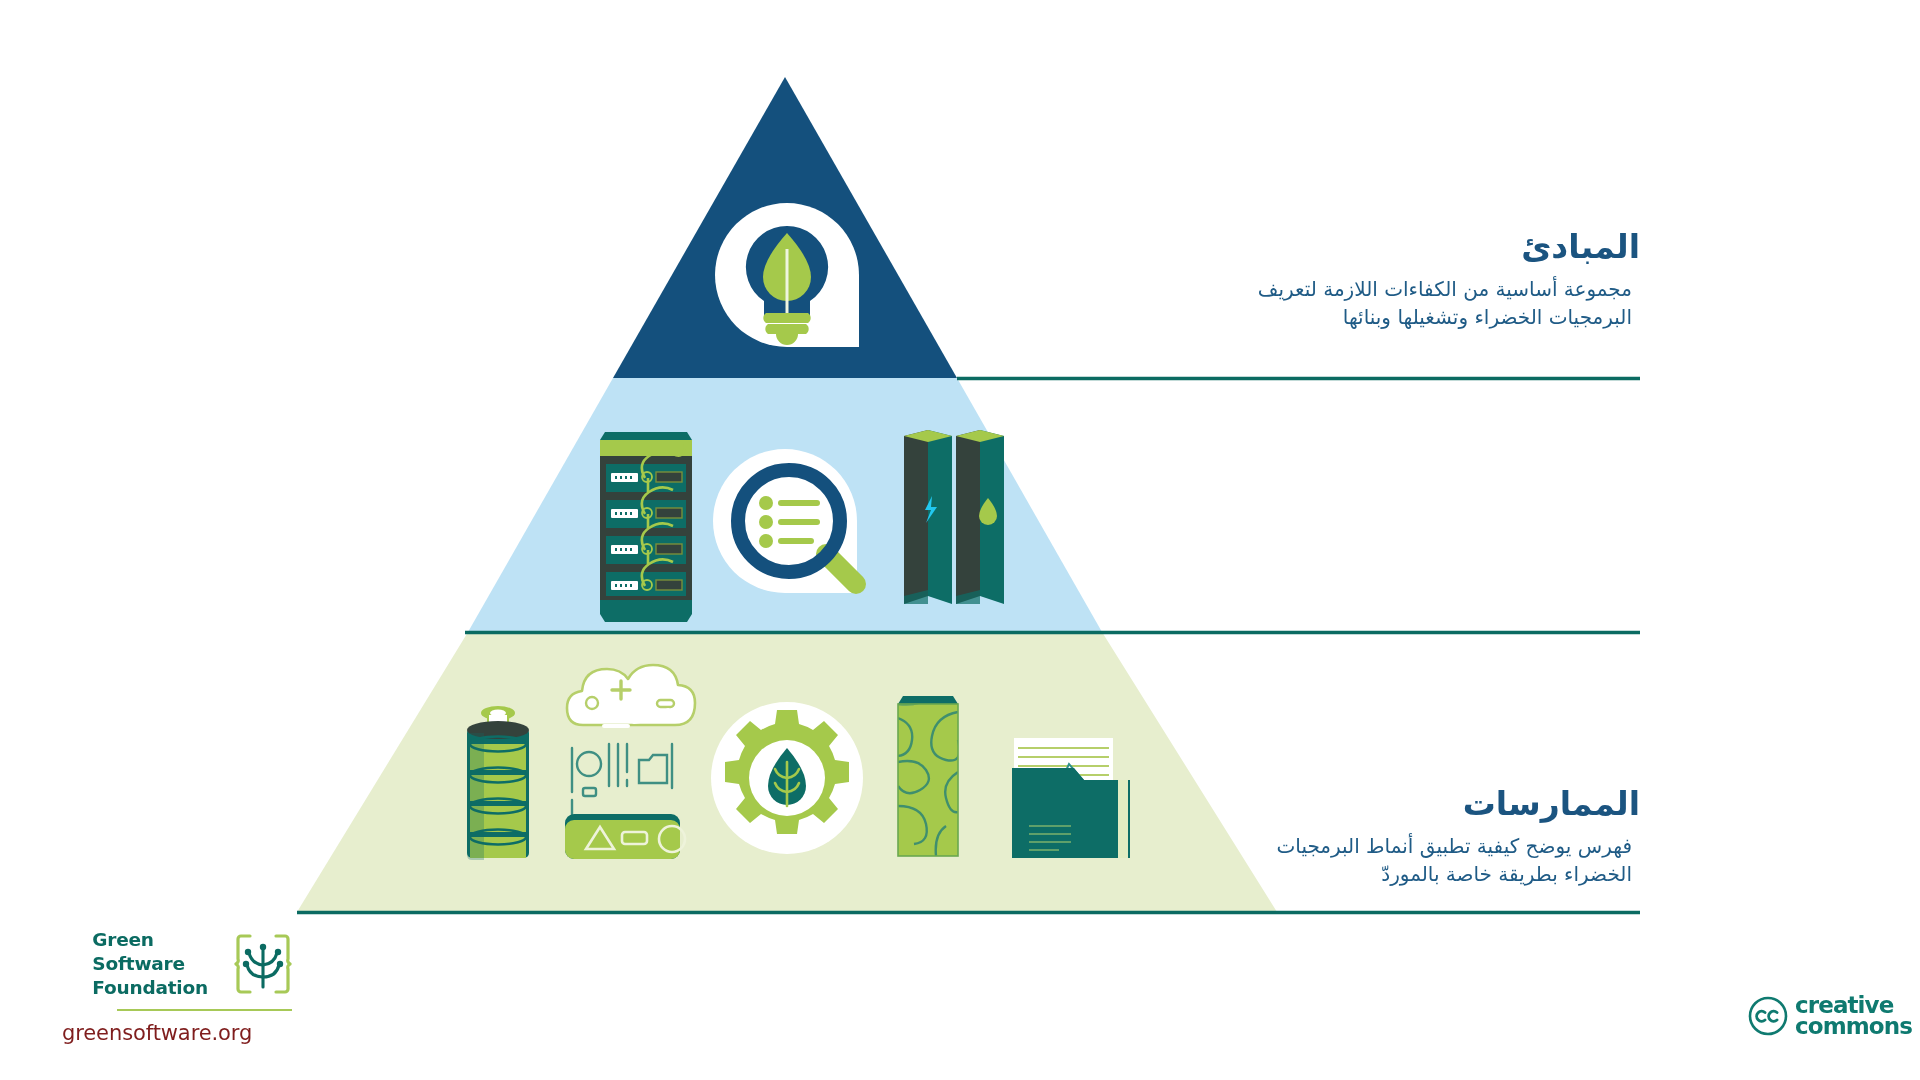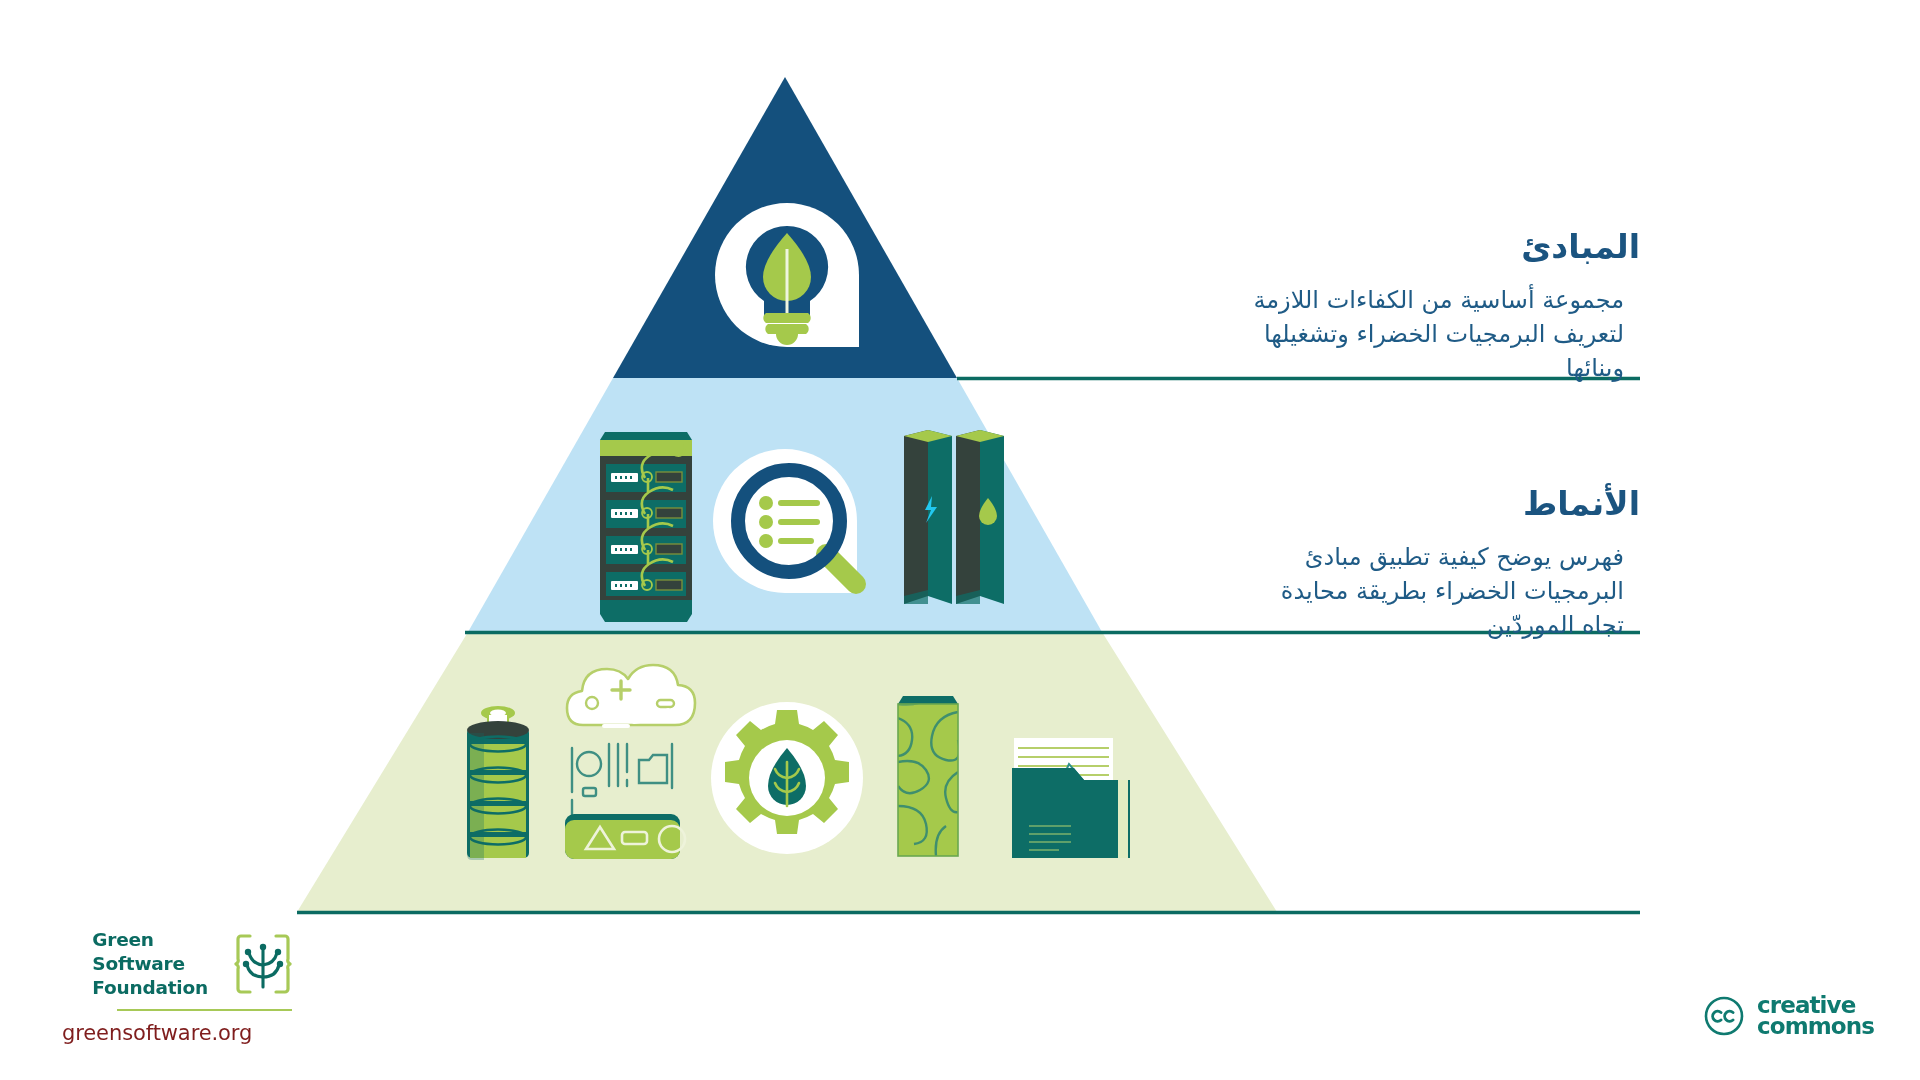--- a/index.html
+++ b/index.html
@@ -43,24 +43,24 @@
   }
   .tier-title {
     font-size: 33px;
     font-weight: bold;
     line-height: 1.18;
     color: #1b5480;
     margin: 0 0 7px 0;
     letter-spacing: 0px;
   }
   .tier-desc {
-    font-size: 24px;
+    font-size: 20px;
     line-height: 1.42;
     color: #1f5b86;
-    margin: 16px;
+    margin: 8px;
     font-weight: 400;
   }
 
   #text-principles { top: 228px; }
   #text-patterns   { top: 485px; }
   #text-practices  { top: 785px; }
 
   
   #gsf-logo {
     position: absolute;
@@ -96,25 +96,25 @@
     text-align: left;
     font-size: 21px;
     color: #7f1d1d;
     margin-top: 10px;
     letter-spacing: -0.1px;
   }
 
   
   #cc-logo {
     position: absolute;
-    left: 1704px;
+    left: 1748px;
     top: 995px;
     display: flex;
     align-items: center;
-    gap: 13px;
+    gap: 7px;
     direction: ltr;
   }
   #cc-badge { width: 40px; height: 40px; flex: none; }
   #cc-word {
     font-size: 23px;
     font-weight: bold;
     line-height: 0.93;
     color: #0f7a70;
     letter-spacing: -0.9px;
     text-align: left;
@@ -351,25 +351,25 @@
     <line x1="957" y1="378.5" x2="1640" y2="378.5" stroke="#0b6b62" stroke-width="3.4"></line>
     <line x1="465" y1="632.5" x2="1640" y2="632.5" stroke="#0b6b62" stroke-width="3.4"></line>
     <line x1="297" y1="912.5" x2="1640" y2="912.5" stroke="#0b6b62" stroke-width="3.4"></line>
   </svg>
 
   <div class="tier-text" id="text-principles">
     <h2 class="tier-title">المبادئ</h2>
     <p class="tier-desc">مجموعة أساسية من الكفاءات اللازمة لتعريف البرمجيات الخضراء وتشغيلها وبنائها</p>
   </div>
 
-  <div class="tier-text" id="text-patterns">
-    <h2 class="tier-title">الأنماط</h2>
-    <p class="tier-desc">فهرس يوضح كيفية تطبيق مبادئ البرمجيات الخضراء بطريقة محايدة تجاه الموردّين</p>
+
+  <div class="tier-text" id="text-practices">
+    <h2 class="tier-title">الممارسات</h2>
+    <p class="tier-desc">فهرس يوضح كيفية تطبيق أنماط البرمجيات الخضراء بطريقة خاصة بالموردّ</p>
   </div>
-
 
   <div id="gsf-logo">
     <div id="gsf-logo-row">
       <svg id="gsf-mark" viewBox="0 0 58 64">
         <g fill="none" stroke="#a7c957" stroke-width="3.2" stroke-linecap="round" stroke-linejoin="round">
           <path d="M16 4 H7 a3 3 0 0 0 -3 3 v20 a4 4 0 0 1 -2 5 a4 4 0 0 1 2 5 v20 a3 3 0 0 0 3 3 h9"></path>
           <path d="M42 4 h9 a3 3 0 0 1 3 3 v20 a4 4 0 0 0 2 5 a4 4 0 0 0 -2 5 v20 a3 3 0 0 1 -3 3 h-9"></path>
         </g>
         <g fill="none" stroke="#0b6b62" stroke-width="3.1" stroke-linecap="round">
           <path d="M29 17 V55"></path>

